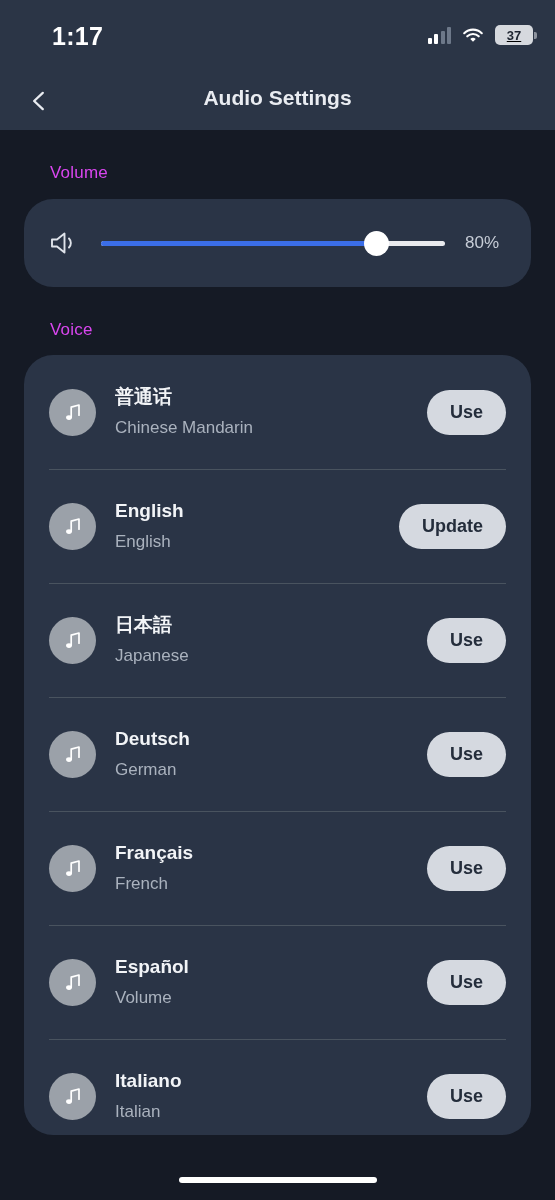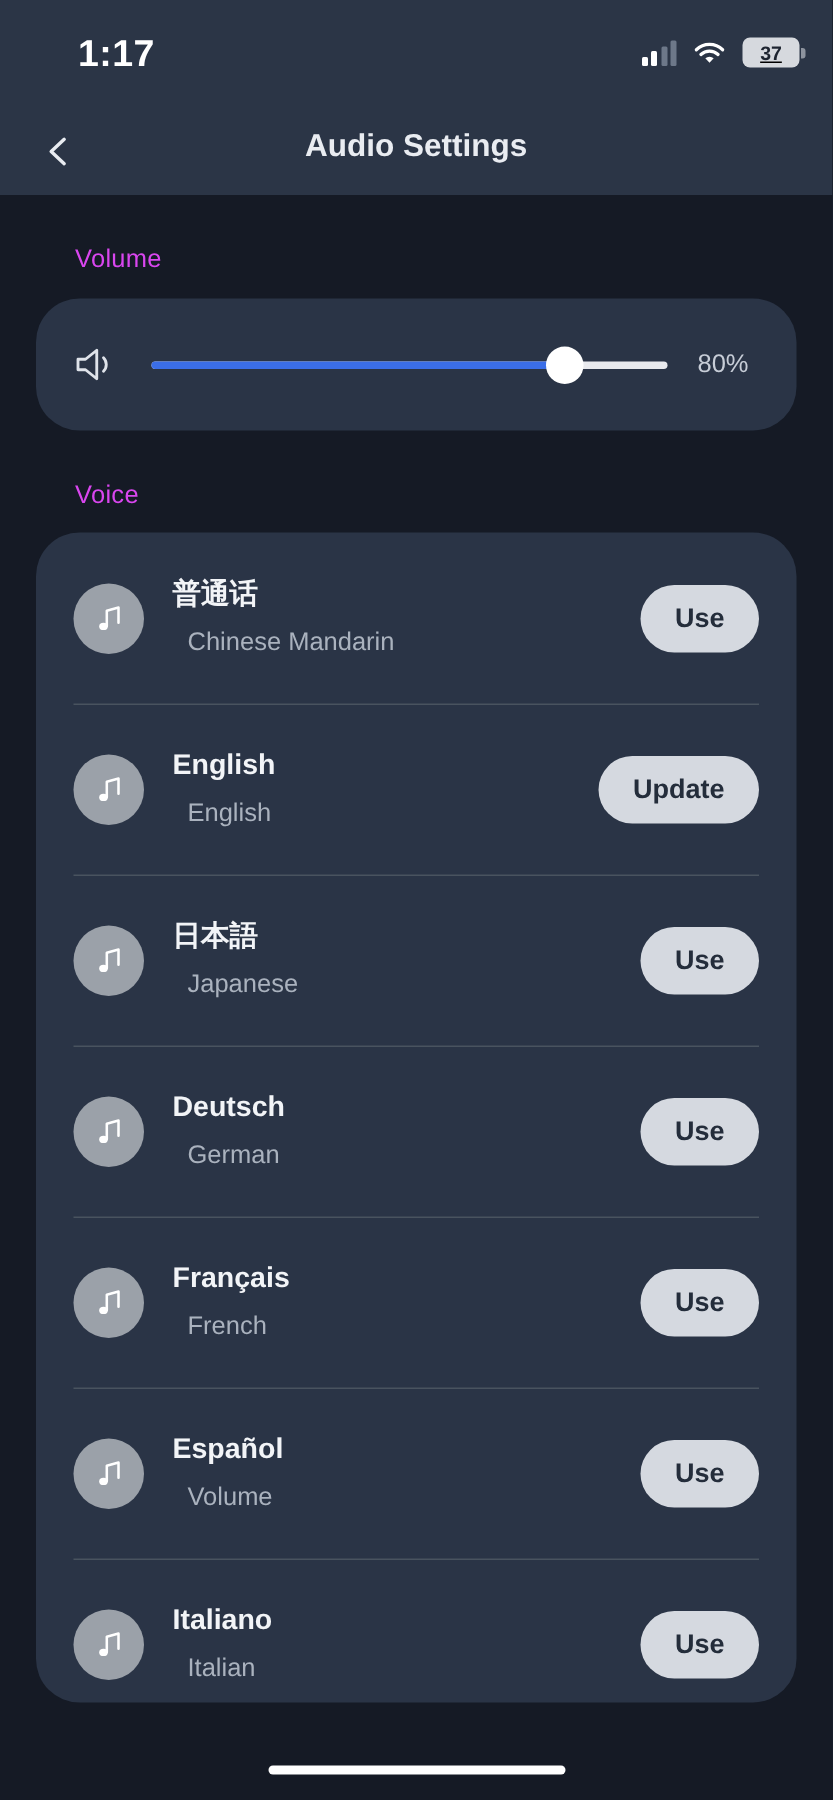--- a/index.html
+++ b/index.html
@@ -104,21 +104,20 @@
   }
   .avatar svg { display:block; }
   .voice-text { flex:1 1 auto; min-width:0; }
   .voice-name {
     font-size:19px; font-weight:700; color:#f2f4f7; line-height:1.25;
     white-space:nowrap;
   }
   .voice-sub {
     margin-top:9px; font-size:17px; color:#aab2be; line-height:1.2;
     white-space:nowrap;
-    margin-left:10px;
   }
   .action-btn {
     flex:0 0 auto; height:45px; padding:0 23px; min-width:79px;
     border:none; border-radius:23px; background:#d5d9e0;
     color:#242d3b; font-size:18px; font-weight:600;
     font-family:"Liberation Sans", sans-serif; cursor:pointer;
     display:flex; align-items:center; justify-content:center;
   }
 
   

